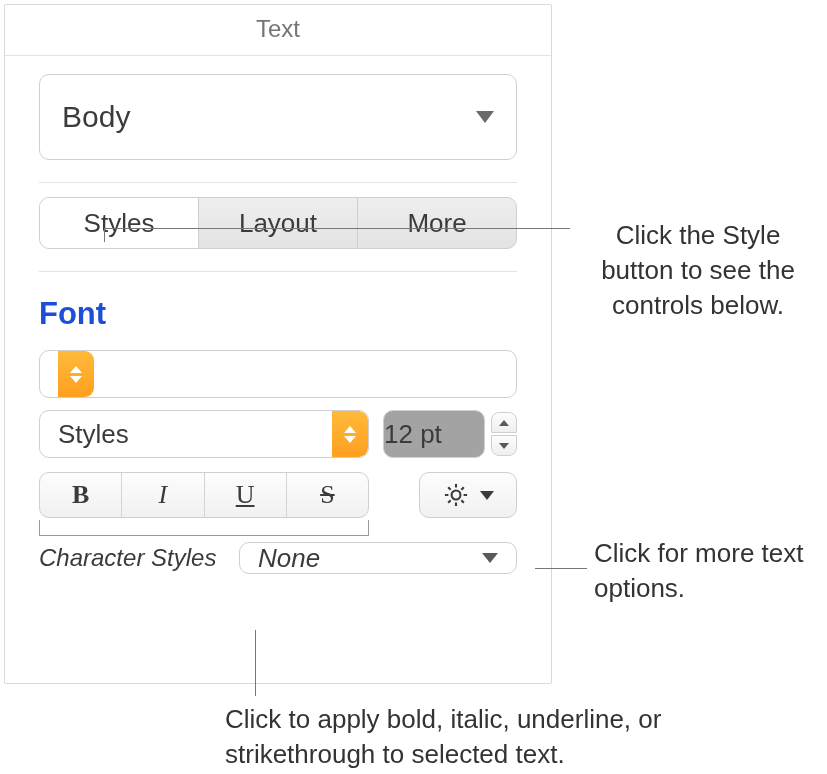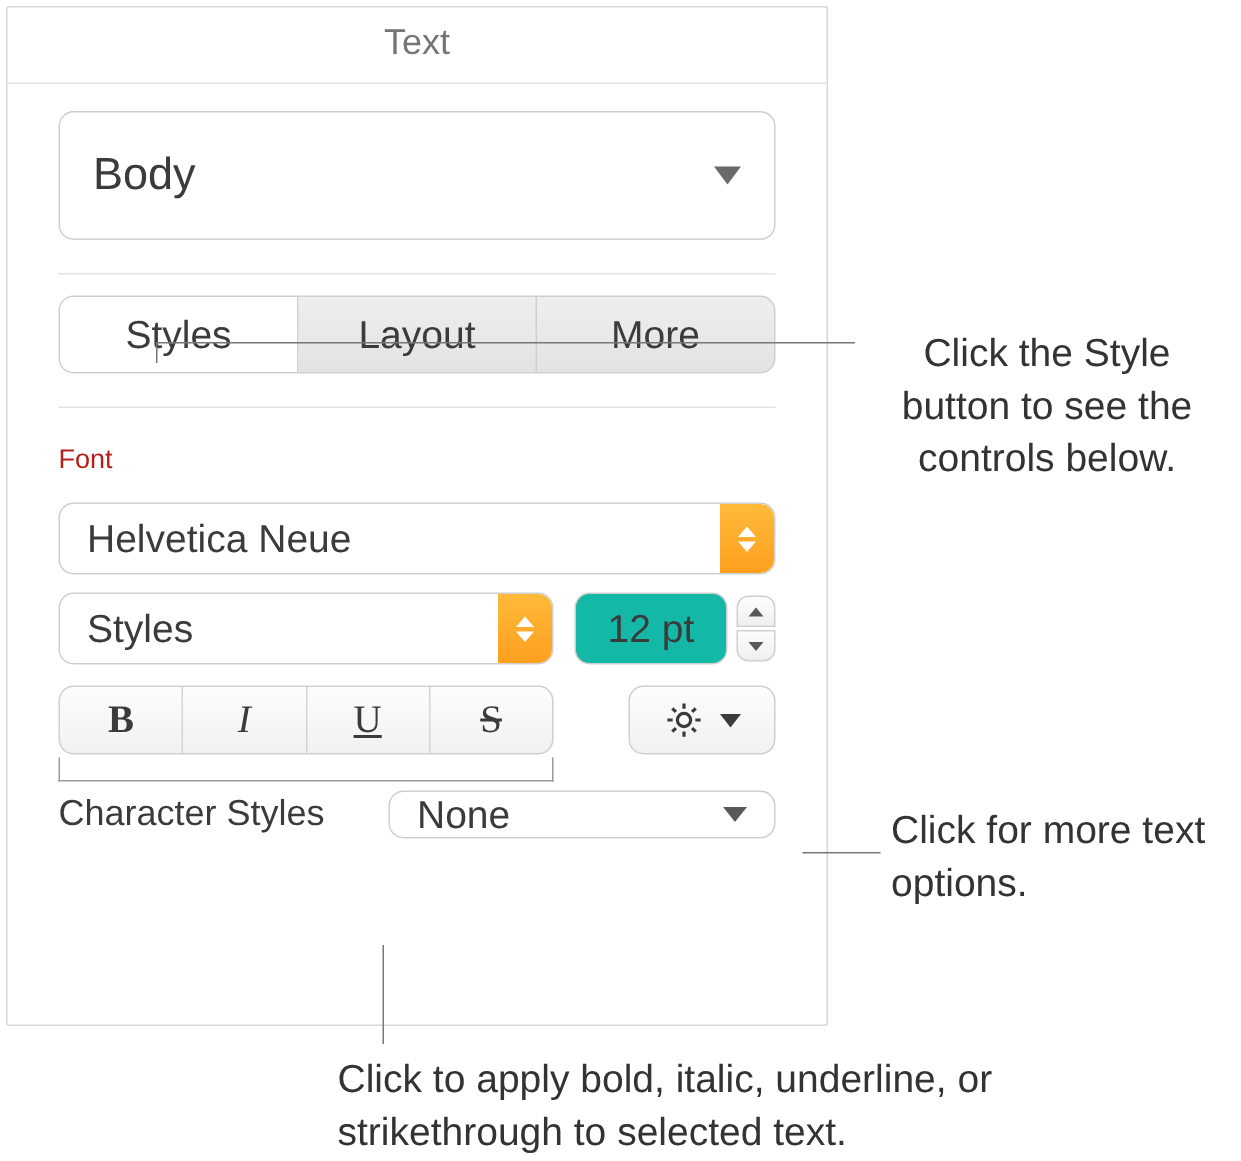--- a/index.html
+++ b/index.html
@@ -80,22 +80,23 @@
     border-right: 1px solid #cfcfcf;
     cursor: default;
   }
   .seg-btn:last-child { border-right: none; }
   .seg-btn.active {
     background: #fff;
     font-weight: 400;
   }
   .font-label {
     padding: 24px 34px 0;
-    font-size: 18px;
-    color: #b91c1c;
+    font-size: 31px;
+    color: #1d4ed8;
+    font-weight: bold;
   }
   .controls {
     padding: 18px 34px 0;
   }
   .dropdown {
     height: 48px;
     border: 1px solid #cfcfcf;
     border-radius: 10px;
     background: #fff;
     display: flex;
@@ -132,24 +133,24 @@
   .row2 .dropdown.typeface { flex: 0 0 330px; }
   .size-field {
     flex: 1;
     display: flex;
     align-items: stretch;
   }
   .size-input {
     flex: 1;
     border: 1px solid #cfcfcf;
     border-radius: 10px;
-    background: #14b8a6;
-    display: flex;
-    align-items: center;
-    justify-content: center;
+    background: #a3a3a3;
+    display: flex;
+    align-items: center;
+    justify-content: flex-start;
     font-size: 26px;
     color: #3b3b3b;
   }
   .stepper {
     width: 26px;
     display: flex;
     flex-direction: column;
     gap: 2px;
     margin-left: 6px;
     padding: 2px 0;
@@ -211,21 +212,21 @@
     height:16px;
     border-left:1px solid #999;
     border-right:1px solid #999;
     border-bottom:1px solid #999;
     position:relative;
   }
   .charstyle-row{
     padding: 6px 34px 0;
     display:flex;
     align-items:center;
-    gap:20px;
+    font-style:italic;
   }
   .charstyle-label{
     font-size:24px;
     color:#3b3b3b;
     width: 200px;
   }
   .charstyle-dd{
     flex:1;
     height:32px;
     border:1px solid #cfcfcf;
@@ -278,21 +279,20 @@
           <span>More</span>
         </div>
     </div>
     <hr class="hr">
   </div>
 
   <div class="font-label">Font</div>
 
   <div class="controls">
     <div class="dropdown">
-      <span>Helvetica Neue</span>
       <span class="dd-arrows">
           <span class="up"></span>
           <span class="dn"></span>
         </span>
     </div>
 
     <div class="row2">
       <div class="dropdown typeface">
         <span>Styles</span>
         <span class="dd-arrows">

